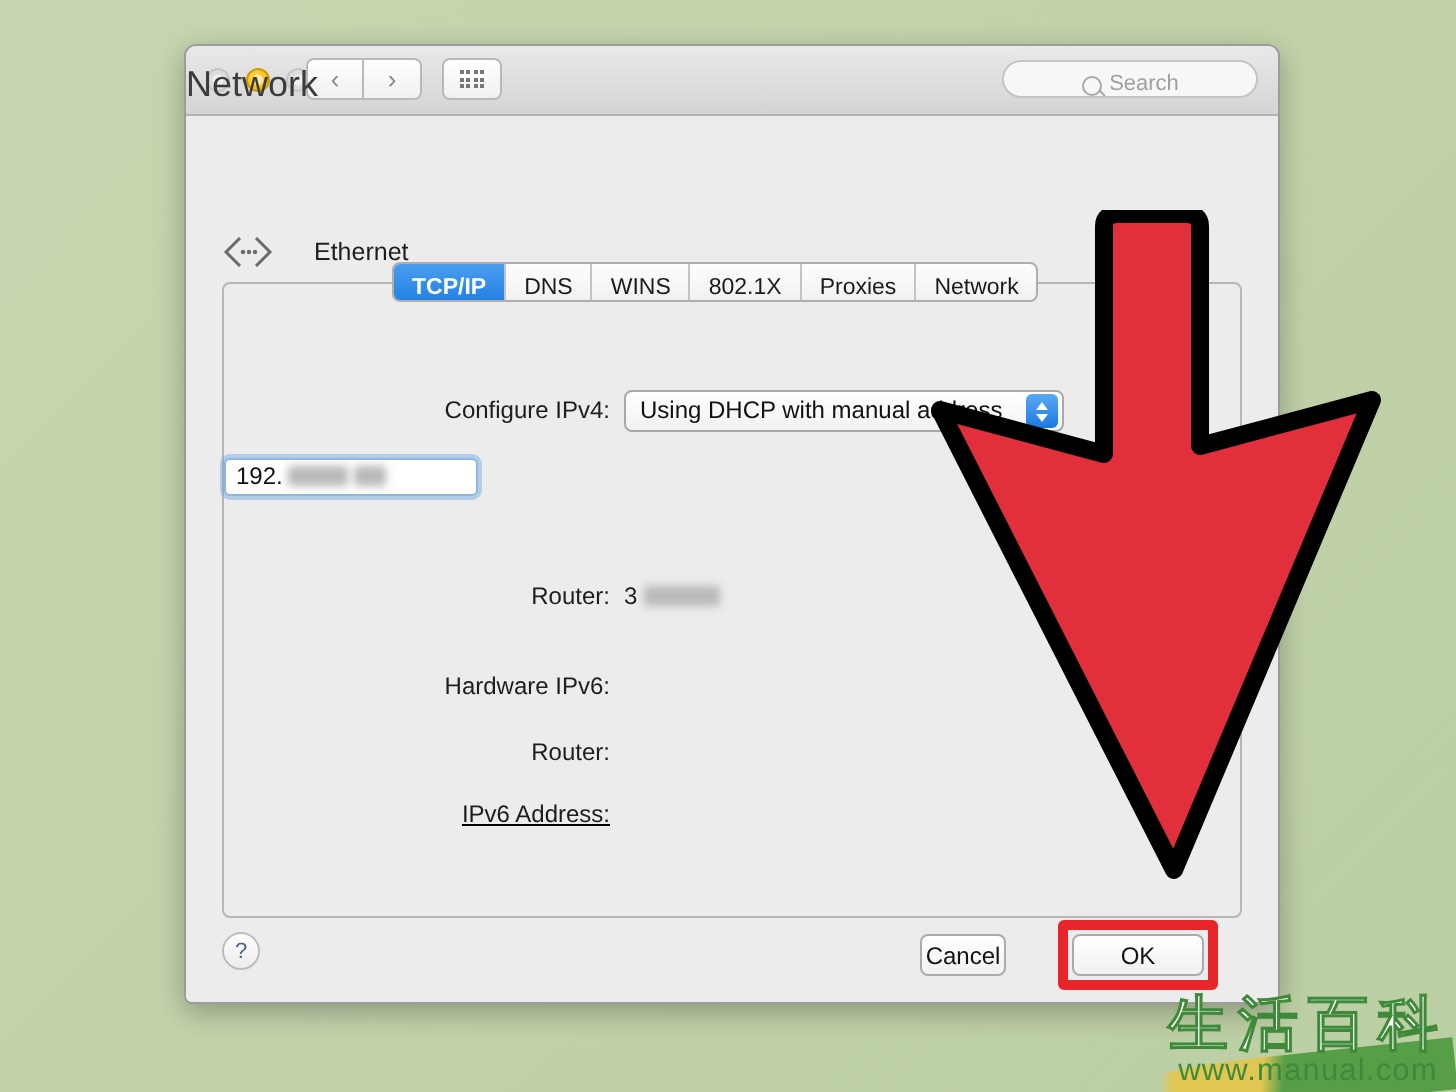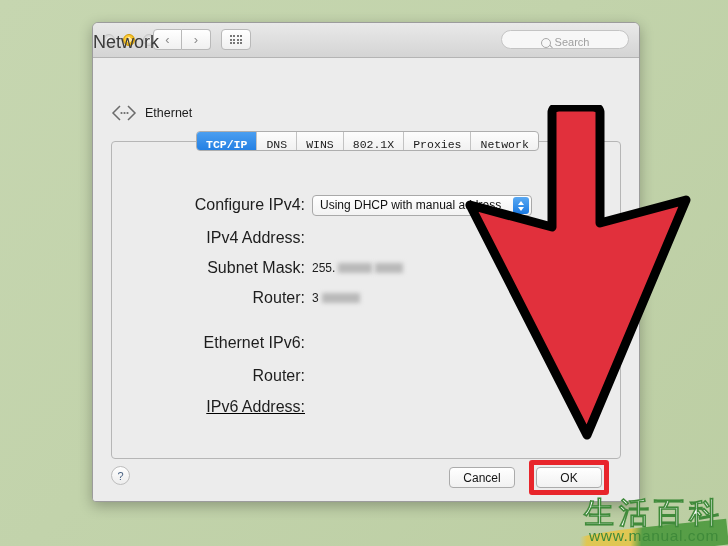--- a/index.html
+++ b/index.html
@@ -154,24 +154,24 @@
   
   #sheet-body {
     position: relative;
     height: 443px;
     background: #ececec;
   }
 
   #eth-header {
     position: absolute;
     left: 18px;
-    top: 47px;
-    display: flex;
-    align-items: center;
-    gap: 8px;
+    top: 60px;
+    display: flex;
+    align-items: center;
+    gap: 20px;
   }
   #eth-label { font-size: 12.5px; color: #1d1d1d; }
 
   
   #tabbar {
     position: absolute;
     left: 103px;
     top: 73px;
     display: flex;
     height: 20px;
@@ -184,21 +184,20 @@
   }
   .tab {
     font-size: 11.5px;
     color: #1b1b1b;
     padding: 12px 9px;
     display: flex;
     align-items: center;
     border-right: 1px solid #c3c3c3;
     box-sizing: border-box;
     white-space: nowrap;
-    font-family: Liberation Mono, monospace;
   }
   .tab:last-child { border-right: none; }
   .tab.selected {
     background: linear-gradient(#4a9ef0, #1877e0);
     color: #ffffff;
     font-weight: bold;
   }
 
   
   #tab-panel {
@@ -218,21 +217,21 @@
     left: 0;
     width: 100%;
     height: 22px;
     display: flex;
     align-items: center;
   }
   .row-label {
     width: 200px;
     text-align: right;
     padding-right: 7px;
-    font-size: 16px;
+    font-size: 12px;
     color: #1d1d1d;
     box-sizing: border-box;
   }
 
   .popup {
     width: 220px;
     height: 21px;
     background: linear-gradient(#ffffff, #f2f2f2);
     border: 1px solid #a9a9a9;
     border-radius: 4px;
@@ -330,21 +329,21 @@
     background: linear-gradient(#ffffff, #f1f1f1);
     border: 1px solid #ababab;
     border-radius: 4px;
     box-sizing: border-box;
     display: flex;
     align-items: center;
     justify-content: center;
     font-size: 12px;
     color: #141414;
   }
-  #cancel-button { right: 124px; width: 66px; }
+  #cancel-button { right: 136px; width: 43px; }
   #ok-button { right: 37px; width: 66px; }
 
   #ok-highlight {
     position: absolute;
     right: 30px;
     bottom: 6px;
     width: 80px;
     height: 35px;
     border: 5px solid #e8252b;
     border-radius: 3px;
@@ -481,42 +480,38 @@
         <div class="popup">
           <span>Using DHCP with manual address</span>
           <span class="arrows">
               <i class="up"></i>
               <i class="dn"></i>
             </span>
         </div>
       </div>
 
       <div class="form-row" style="top:85px;">
-        <span class="row-label">IPv4 Address:</span>
+        <div class="textfield">
+          <span>192.</span>
+          <span class="blur b1"></span>
+          <span class="blur b2"></span>
+        </div>
       </div>
 
-      <div class="form-row" style="top:115px;">
-        <span class="row-label">Subnet Mask:</span>
-        <span class="static-val">
-          <span>255.</span>
-          <span class="blur b3"></span>
-          <span class="blur b4"></span>
-        </span>
-      </div>
 
       <div class="form-row" style="top:145px;">
         <span class="row-label">Router:</span>
         <span class="static-val">
           <span>3</span>
           <span class="blur b5"></span>
         </span>
       </div>
 
       <div class="form-row" style="top:190px;">
-        <span class="row-label">Ethernet IPv6:</span>
+        <span class="row-label">Hardware IPv6:</span>
       </div>
 
       <div class="form-row" style="top:223px;">
         <span class="row-label">Router:</span>
         <span class="static-val"></span>
       </div>
 
       <div class="form-row" style="top:254px;text-decoration:underline;">
         <span class="row-label">IPv6 Address:</span>
         <span class="static-val"></span>

